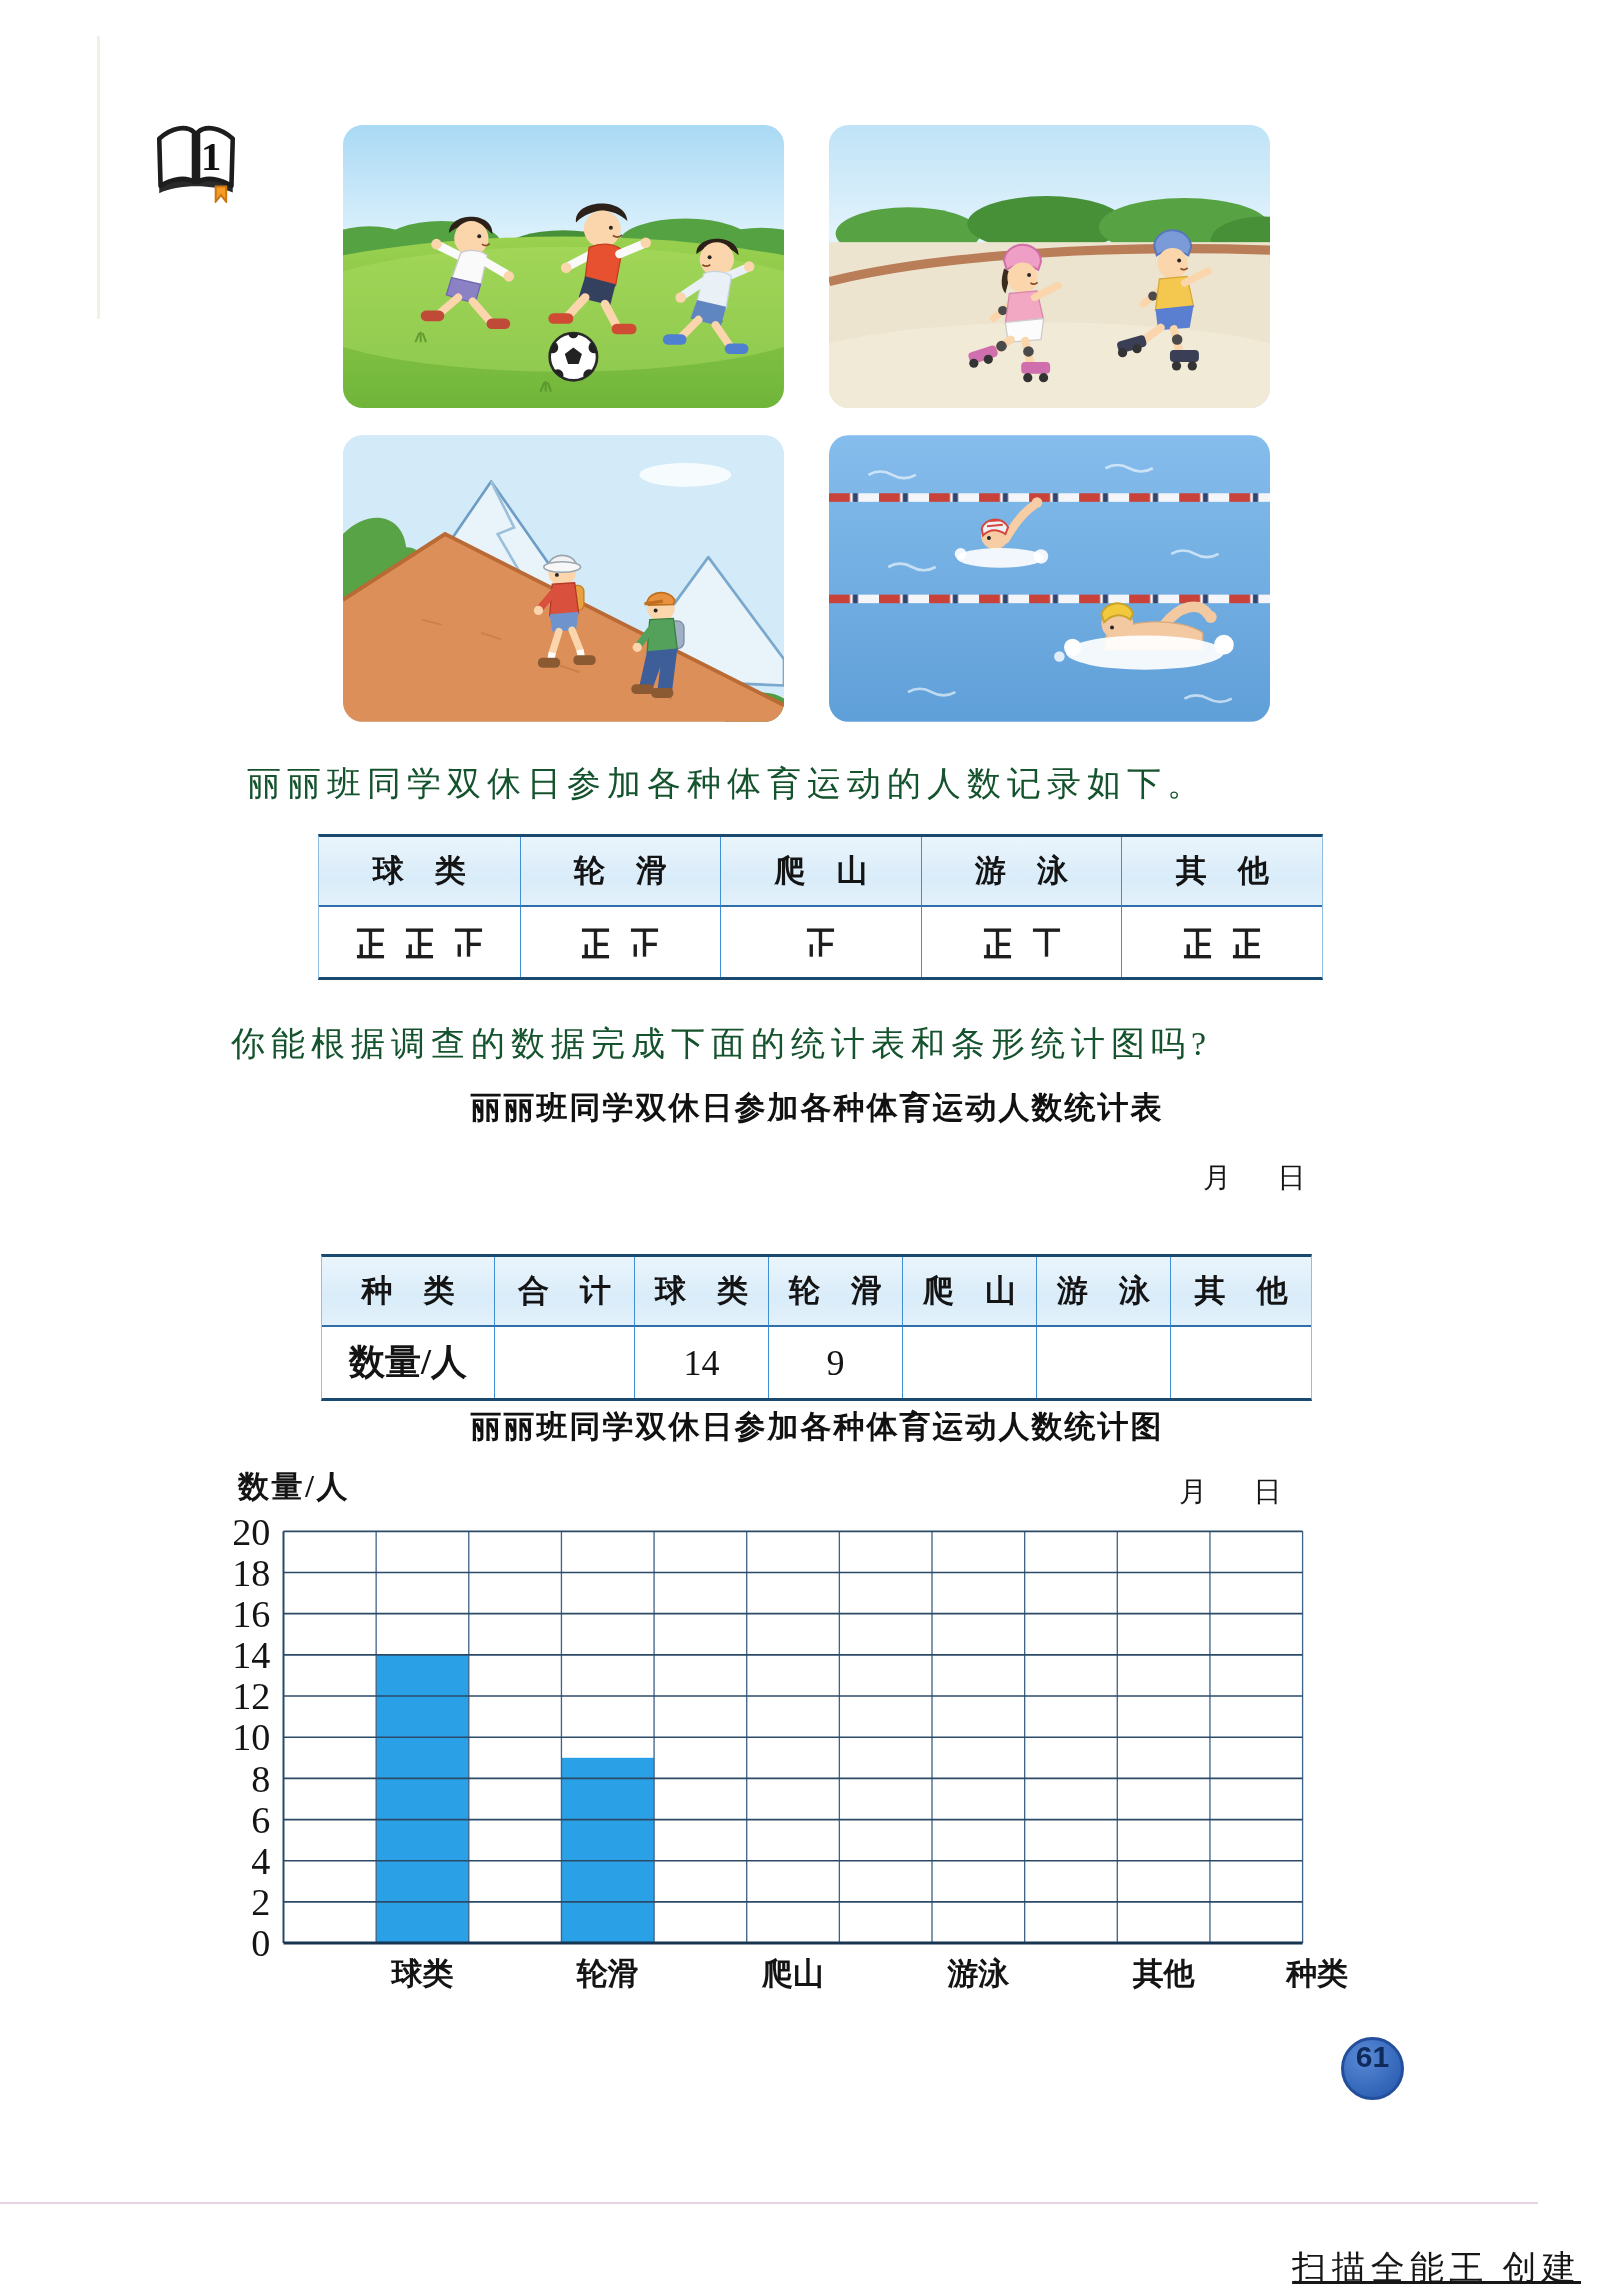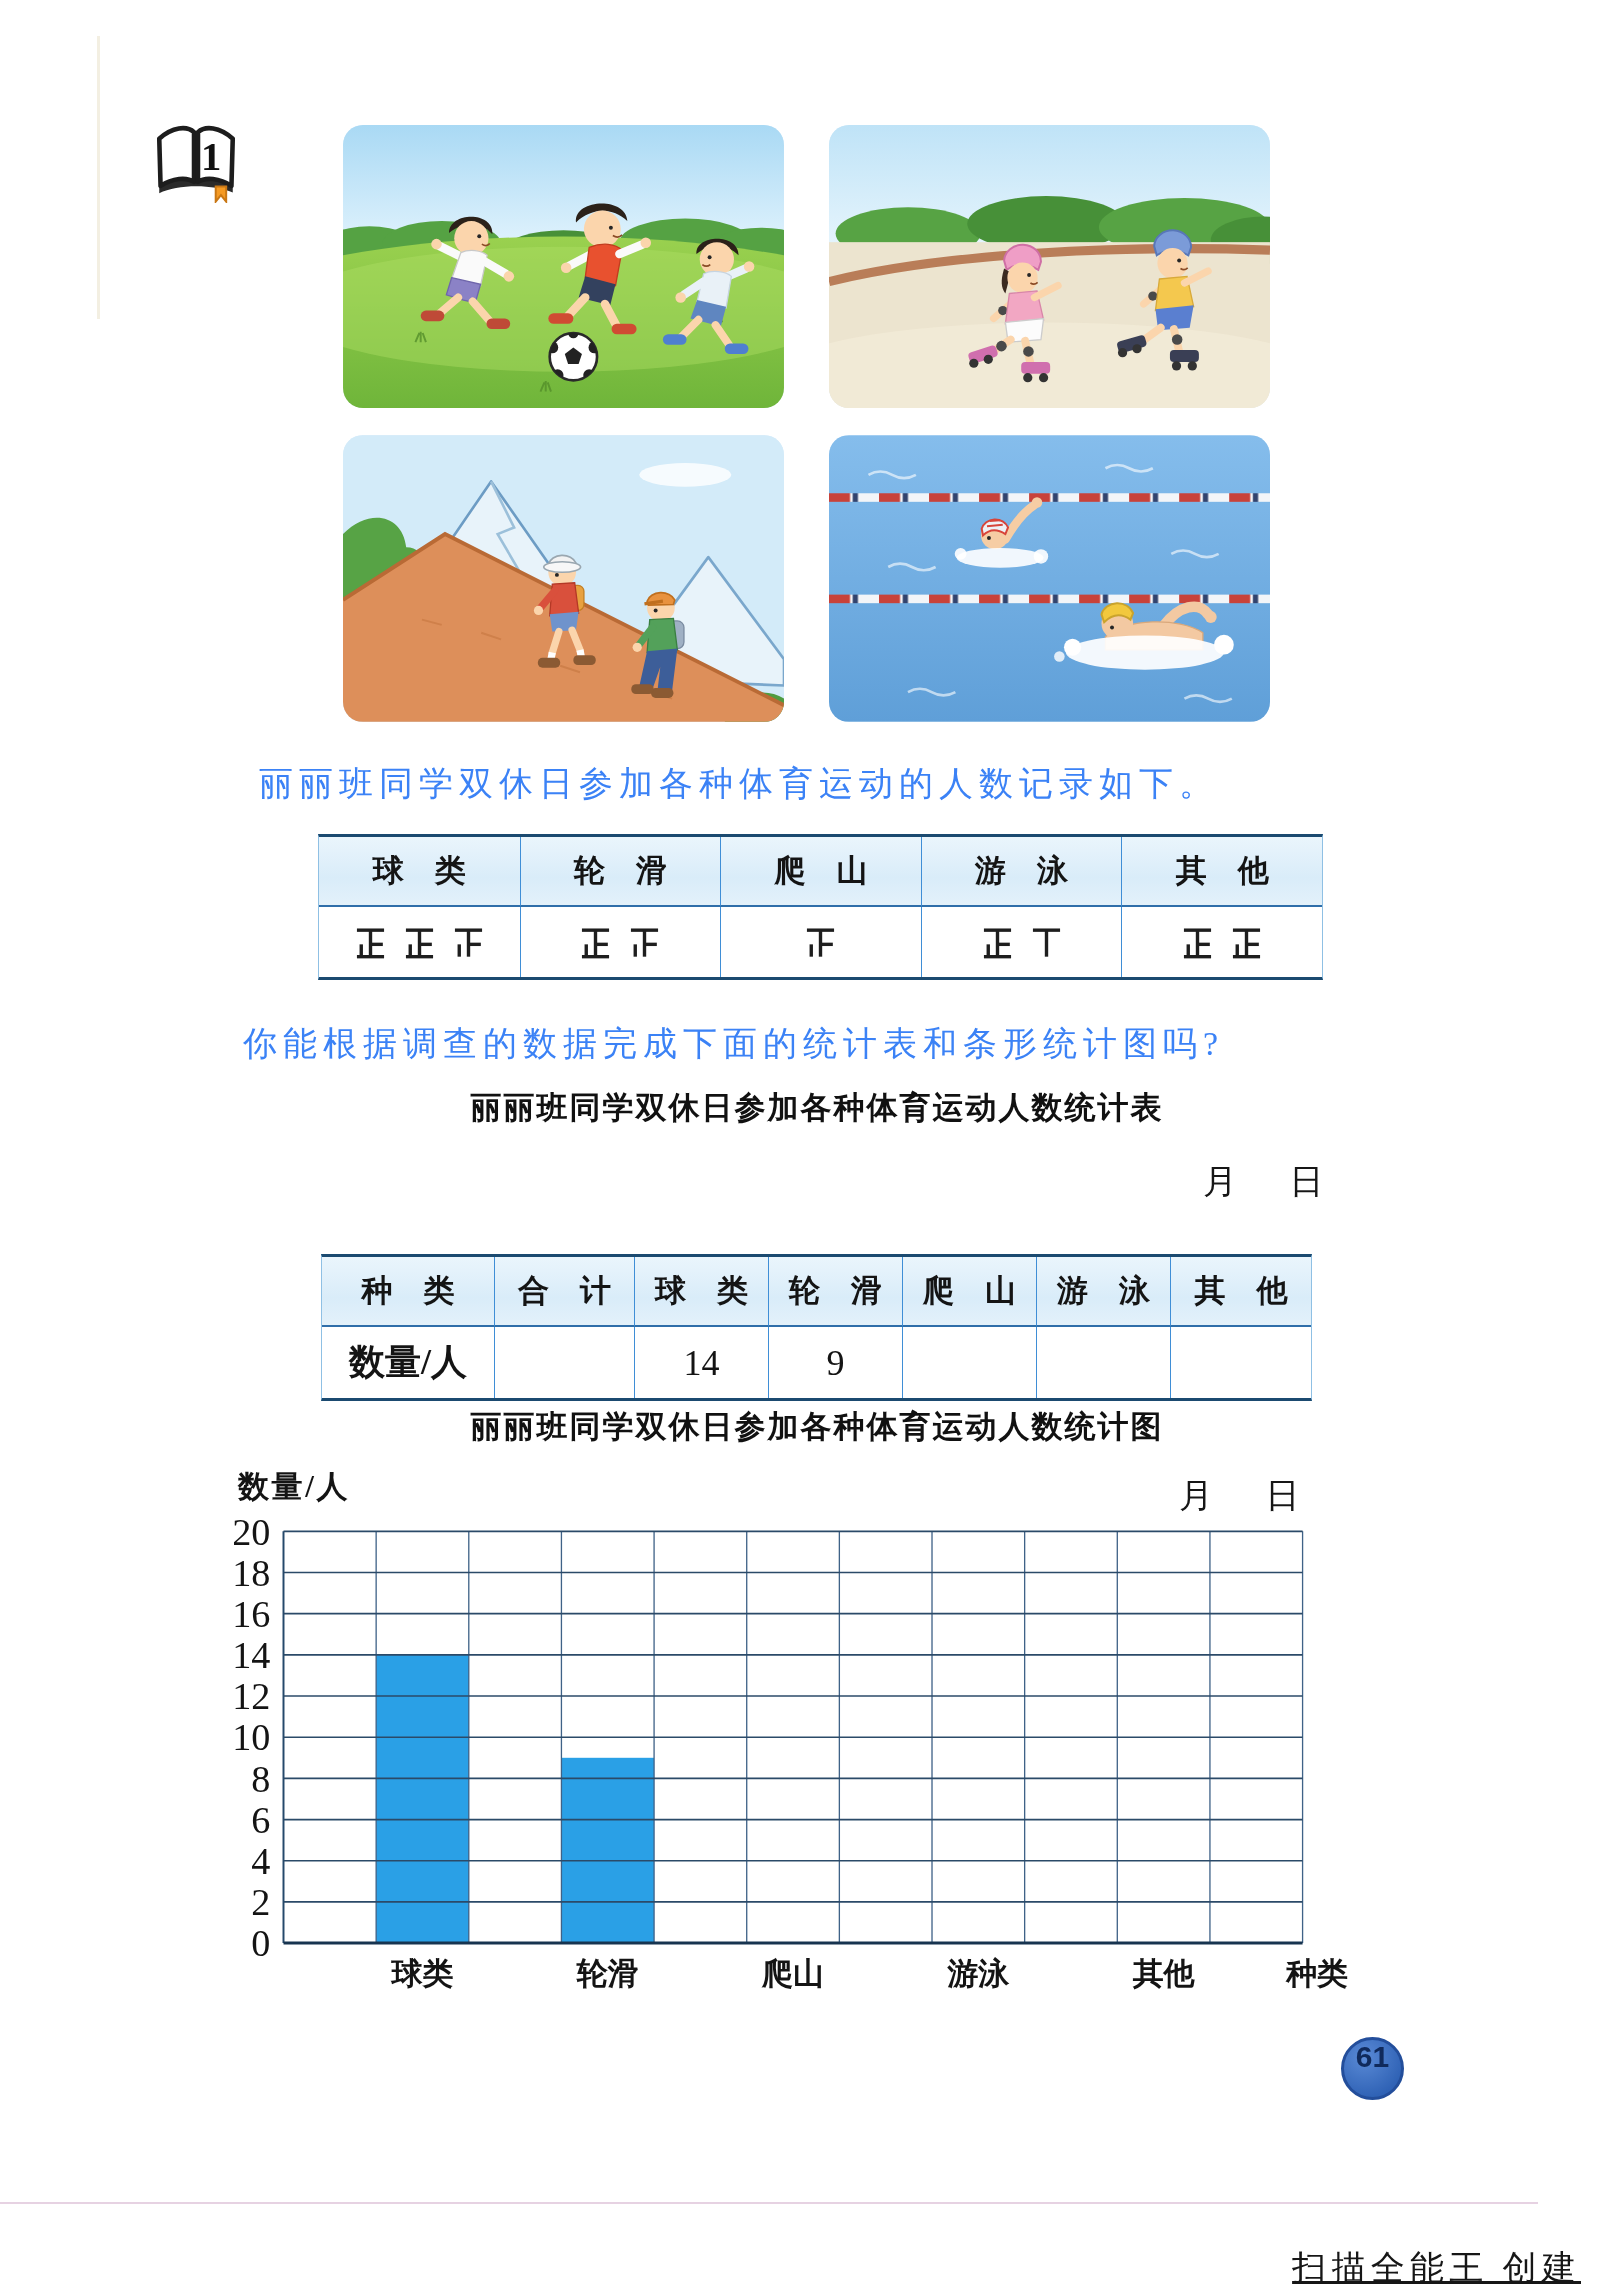--- a/index.html
+++ b/index.html
@@ -2,24 +2,24 @@
 <html style="font-size:10.5px"><head>
 <meta charset="utf-8">
 <style>
   html,body{margin:0;padding:0;}
   body{
     width:1622px;height:2295px;position:relative;background:#ffffff;
     font-family:"Liberation Serif","DejaVu Serif",serif;color:#141414;overflow:hidden;
   }
   .abs{position:absolute;}
   
-  .bodyline{font-size:34px;letter-spacing:6px;color:#3b82f6;white-space:nowrap;margin-left:12px;}
+  .bodyline{font-size:34px;letter-spacing:6px;color:#14532d;white-space:nowrap;}
   .sec-title{left:0;width:1634px;text-align:center;font-family:"Liberation Sans","DejaVu Sans",sans-serif;
              font-weight:700;font-size:31px;letter-spacing:2px;color:#111;}
-  .datelabel{font-size:34px;letter-spacing:9.2px;color:#161616;white-space:nowrap;}
+  .datelabel{font-size:28px;letter-spacing:9.2px;color:#161616;white-space:nowrap;}
   
   .panel{position:absolute;width:441px;border-radius:20px;overflow:hidden;background:#dfeefa;}
   .panel svg{display:block;}
   
   .btable{position:absolute;display:grid;
     border-top:3.3px solid #1b4a70;border-bottom:3.3px solid #1b4a70;
     border-left:1.3px solid #8fc0e4;border-right:1.3px solid #8fc0e4;background:#fff;}
   .btable .cell{display:flex;align-items:center;justify-content:center;border-left:1.3px solid #3f8ed6;}
   .btable .cell.c0{border-left:none;}
   .btable .th{background:linear-gradient(180deg,#eaf5fc 0%,#d9ecf9 60%,#e3f1fa 100%);

